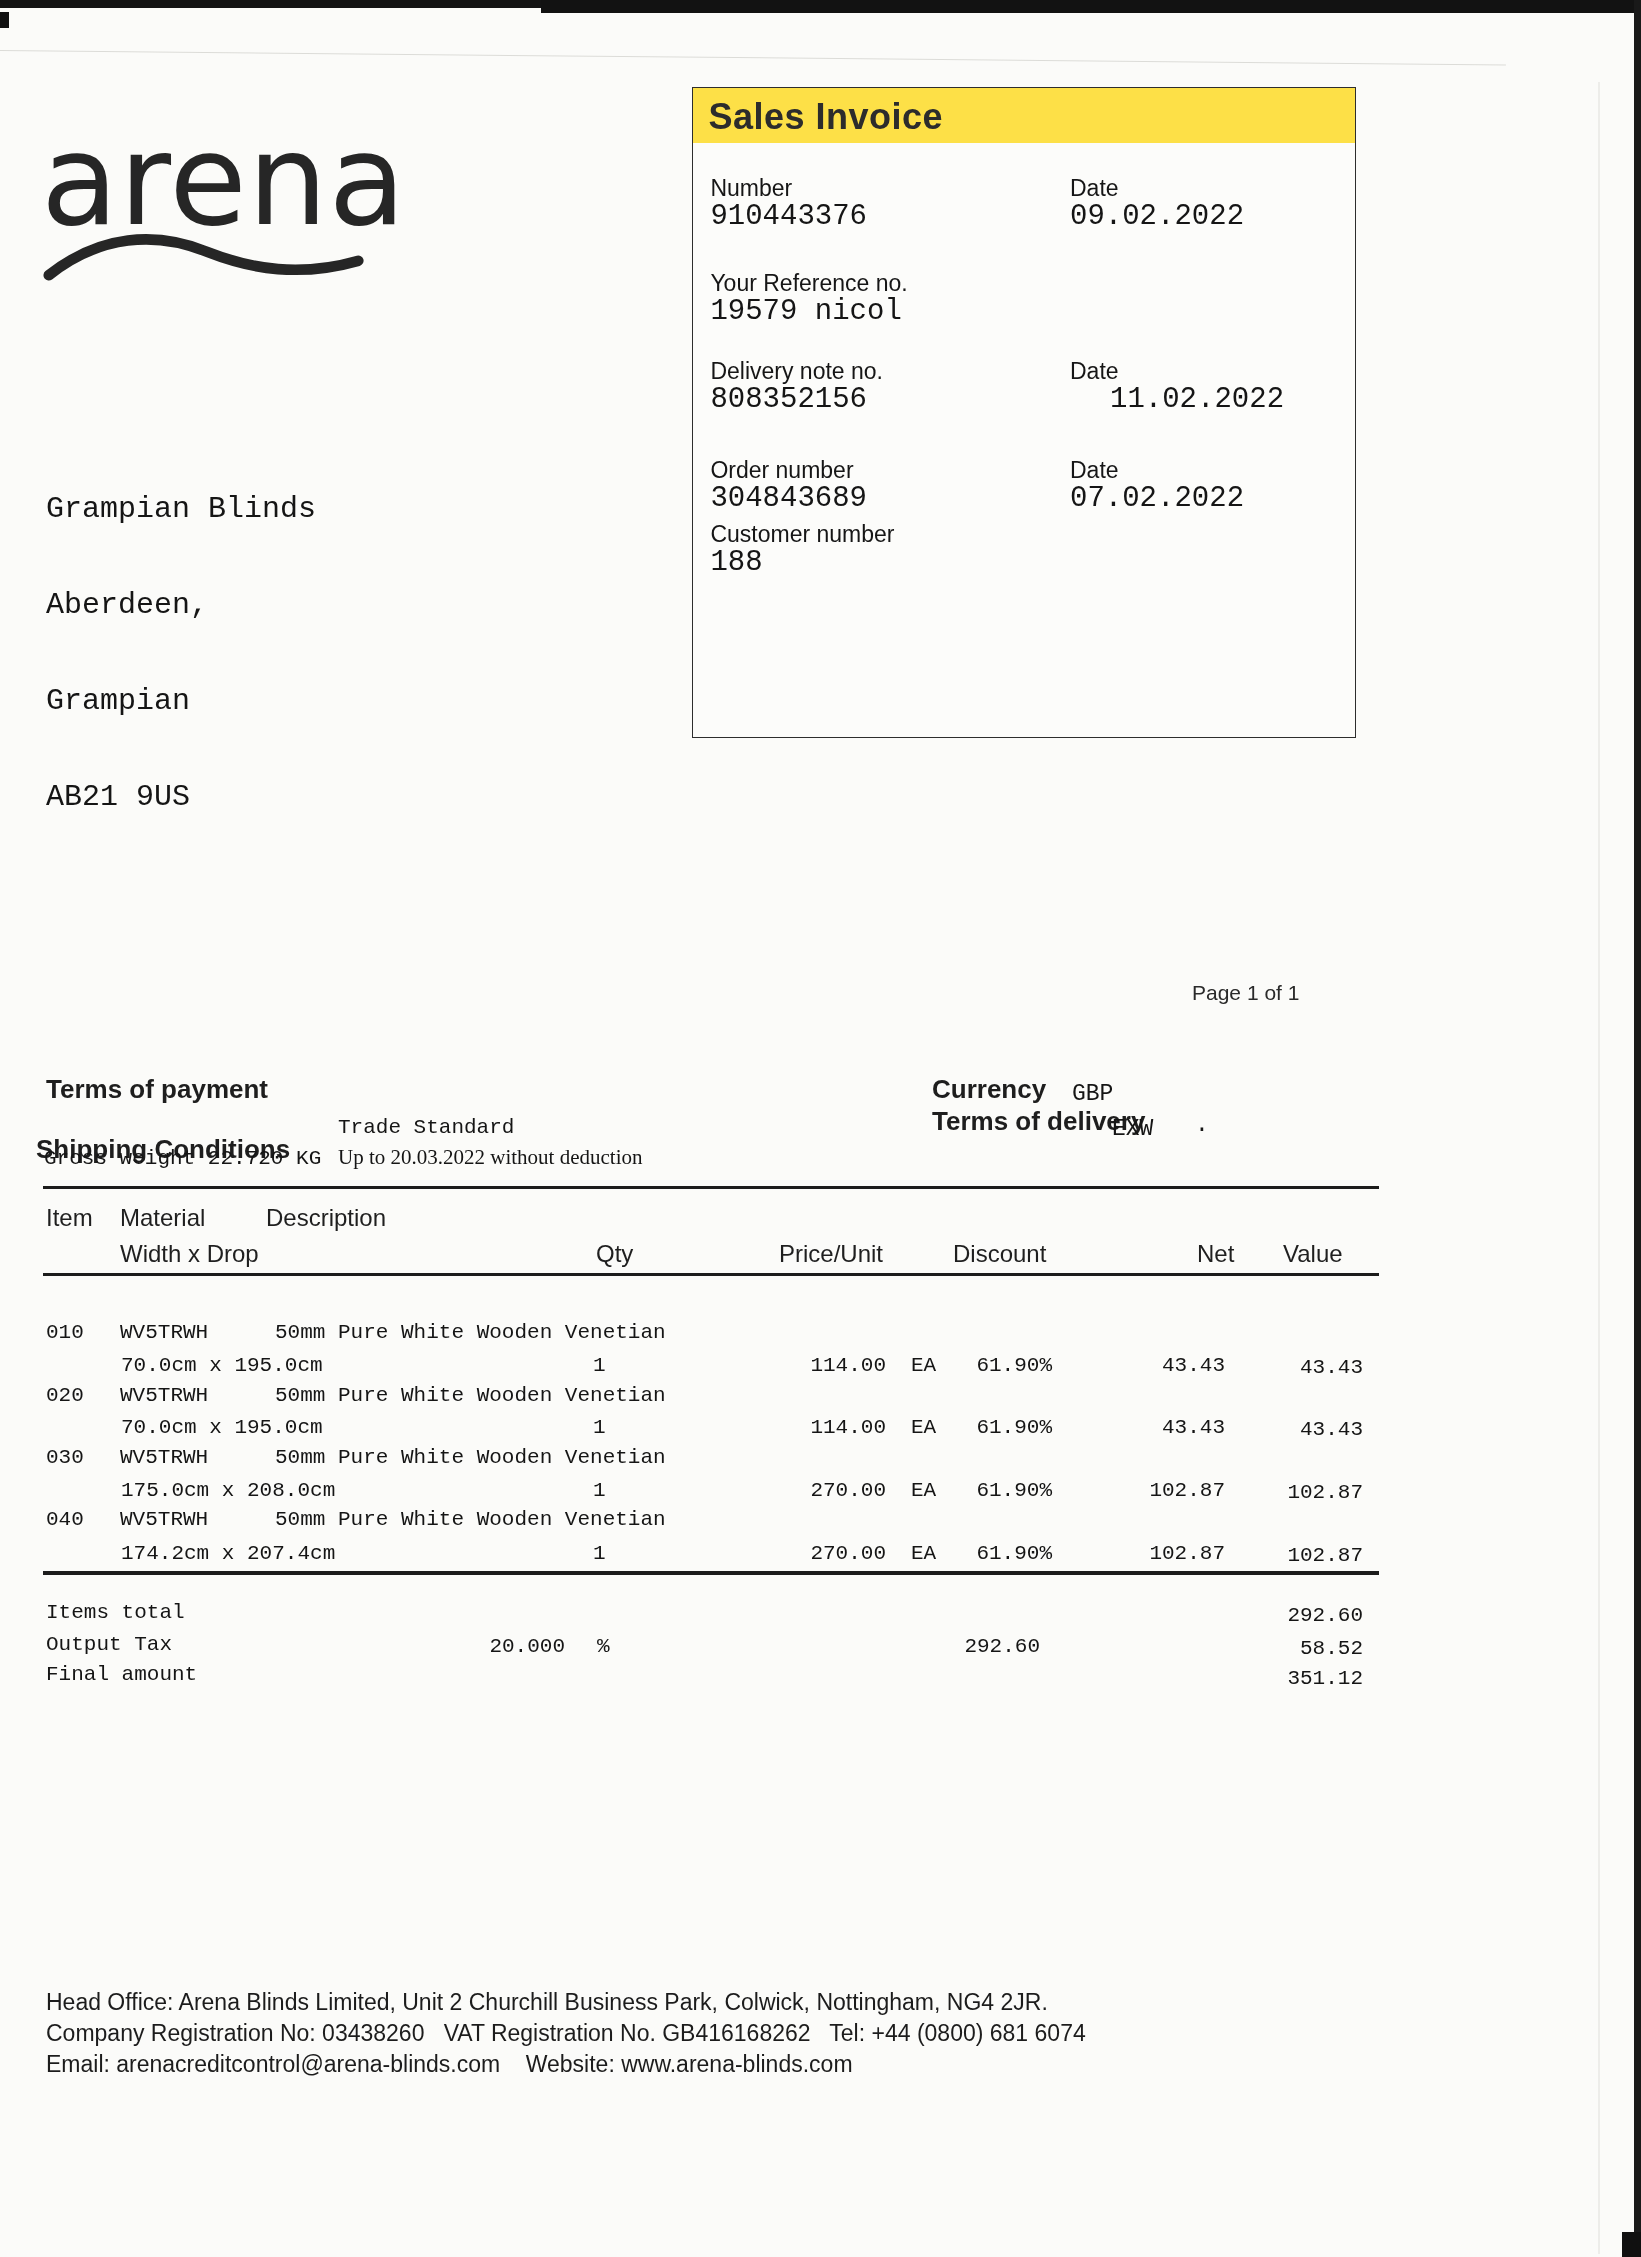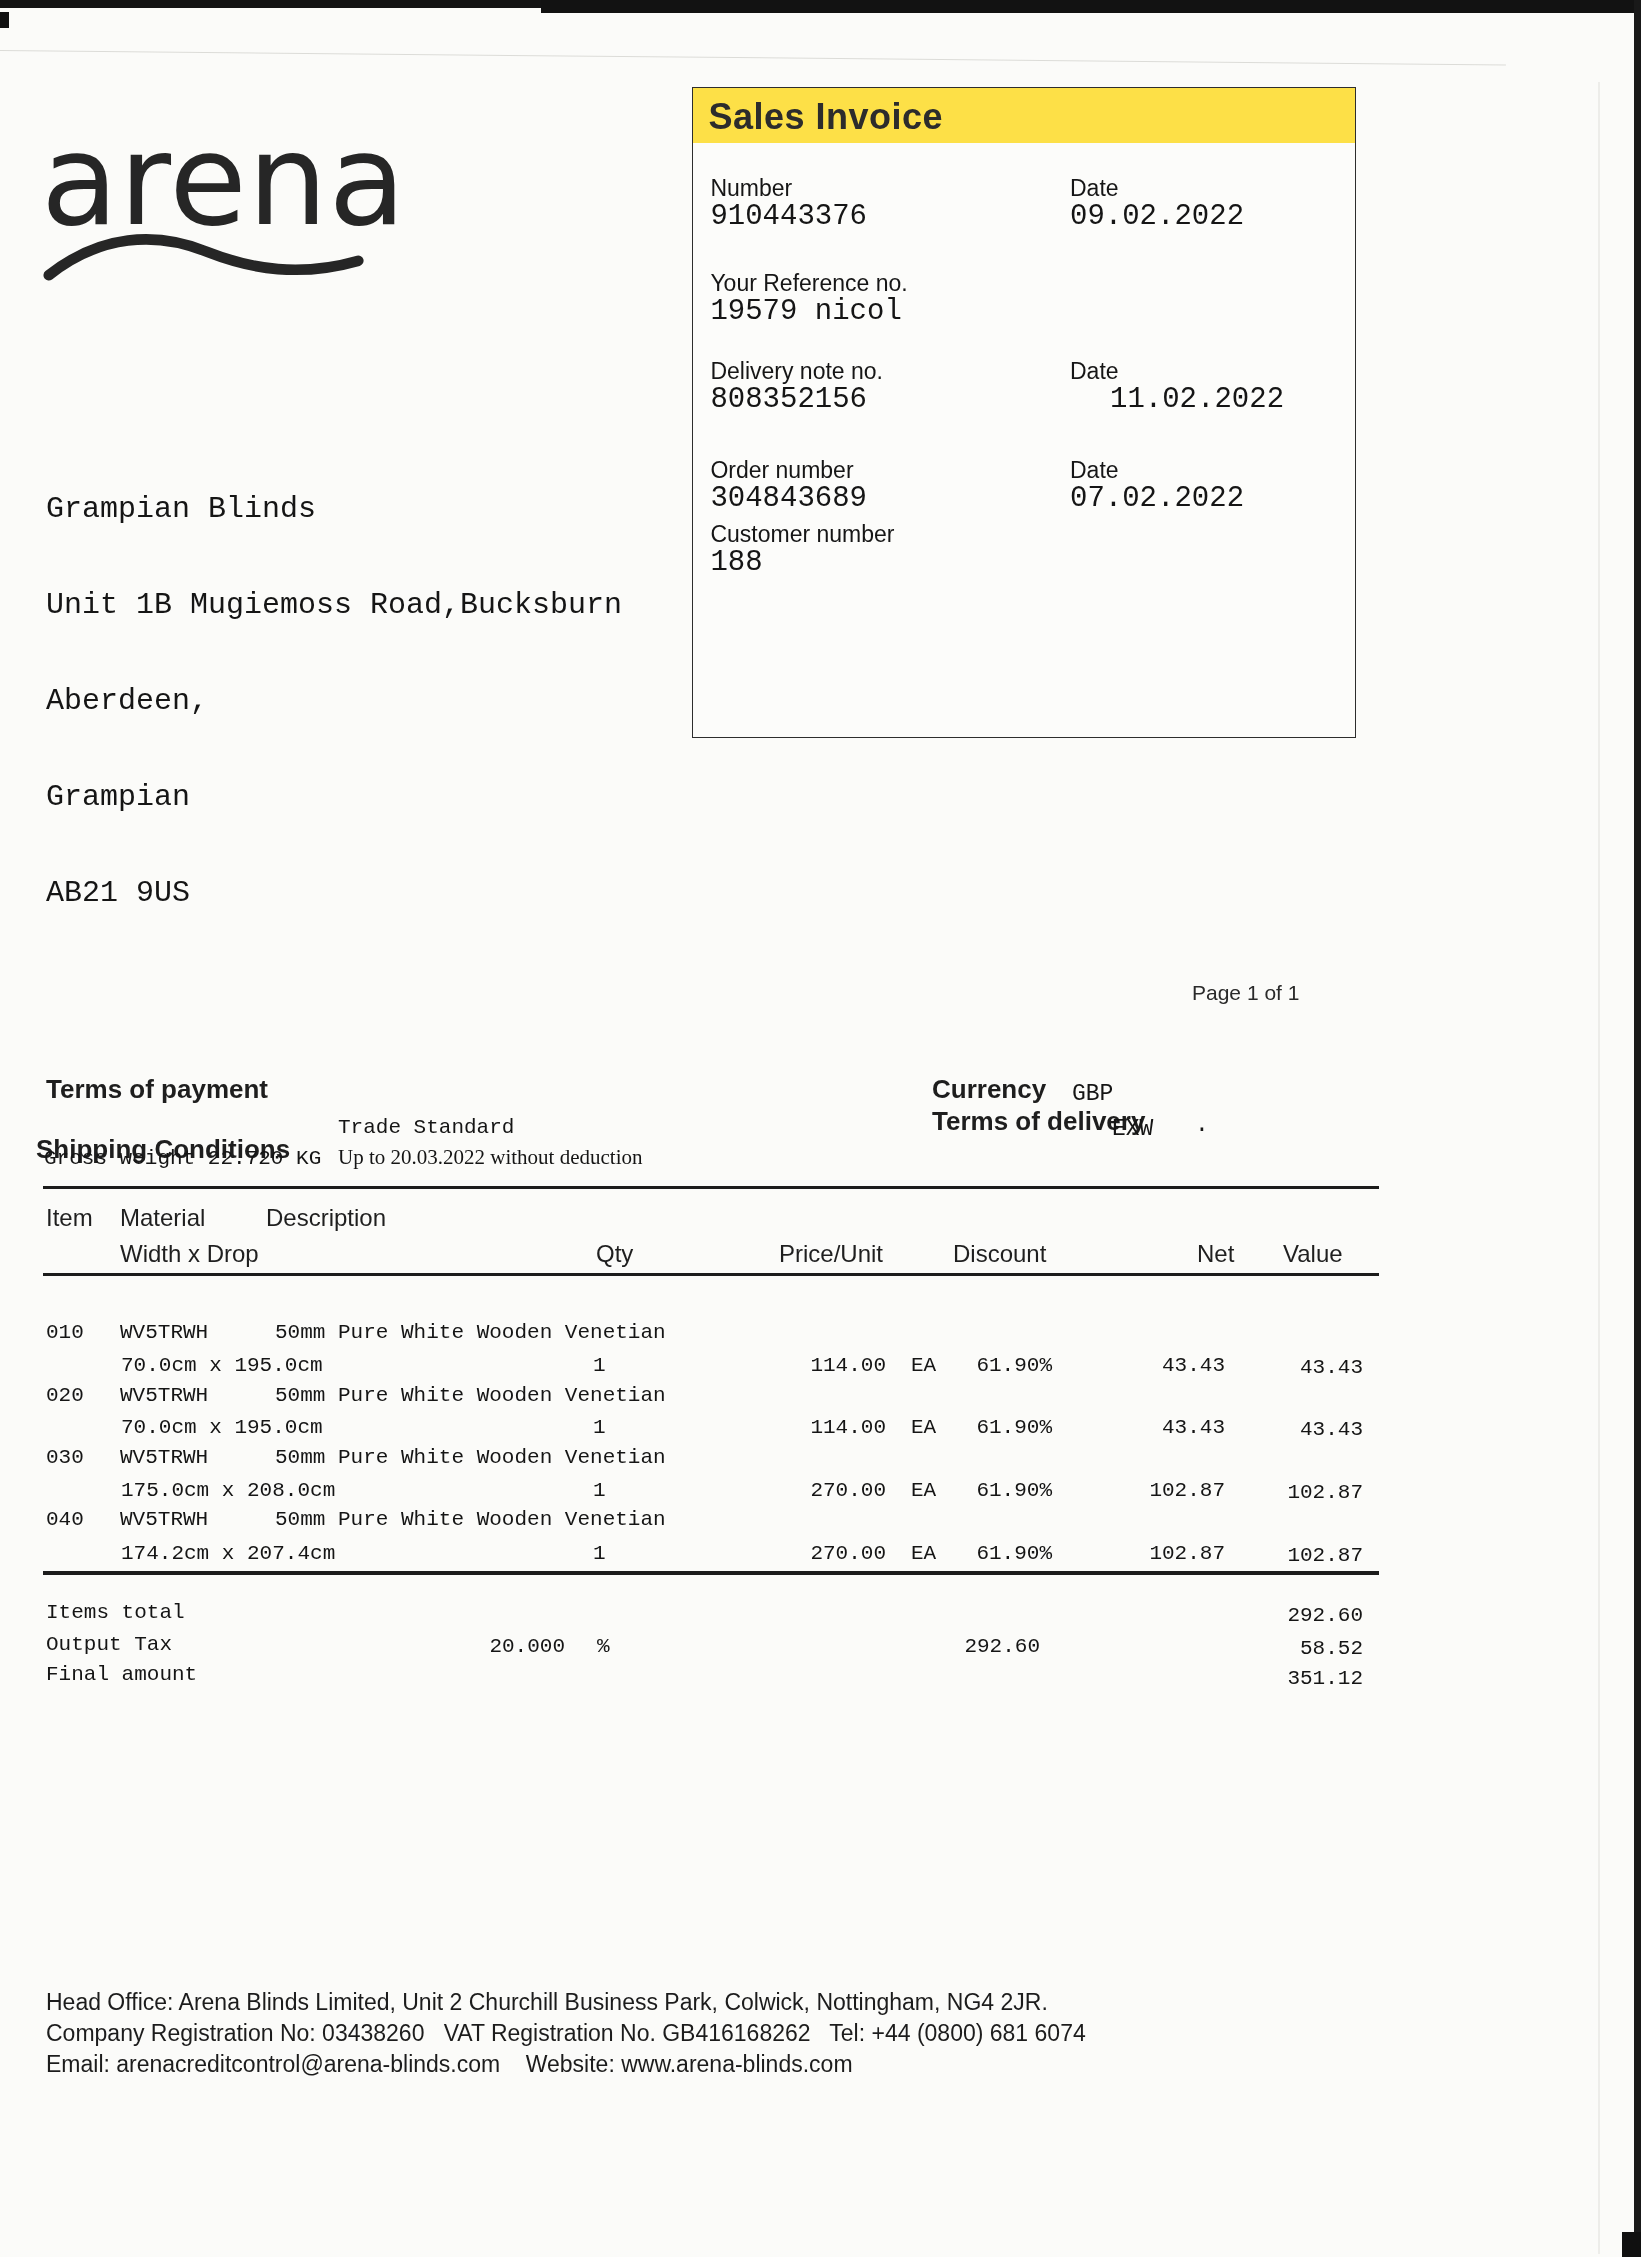--- a/index.html
+++ b/index.html
@@ -63,21 +63,20 @@
   <div class="abs scan-right"></div>
   <div class="abs scan-br-mark"></div>
 
   <div class="abs logo-text">arena</div>
   <svg class="abs logo-wave" width="324" height="60" viewBox="0 0 336 62">
     <path d="M 7 52 C 60 10 118 6 172 28 C 218 46 268 54 328 37" fill="none" stroke="#262626" stroke-width="11" stroke-linecap="round"></path>
   </svg>
 
   <div class="abs address mono">
     <div>Grampian Blinds</div>
-    <div>Unit 1B Mugiemoss Road,Bucksburn</div>
     <div>Aberdeen,</div>
     <div>Grampian</div>
     <div>AB21 9US</div>
   </div>
 
   <div class="abs inv-box">
     <div class="inv-title-bar">
       <div class="inv-title">Sales Invoice</div>
     </div>
 

